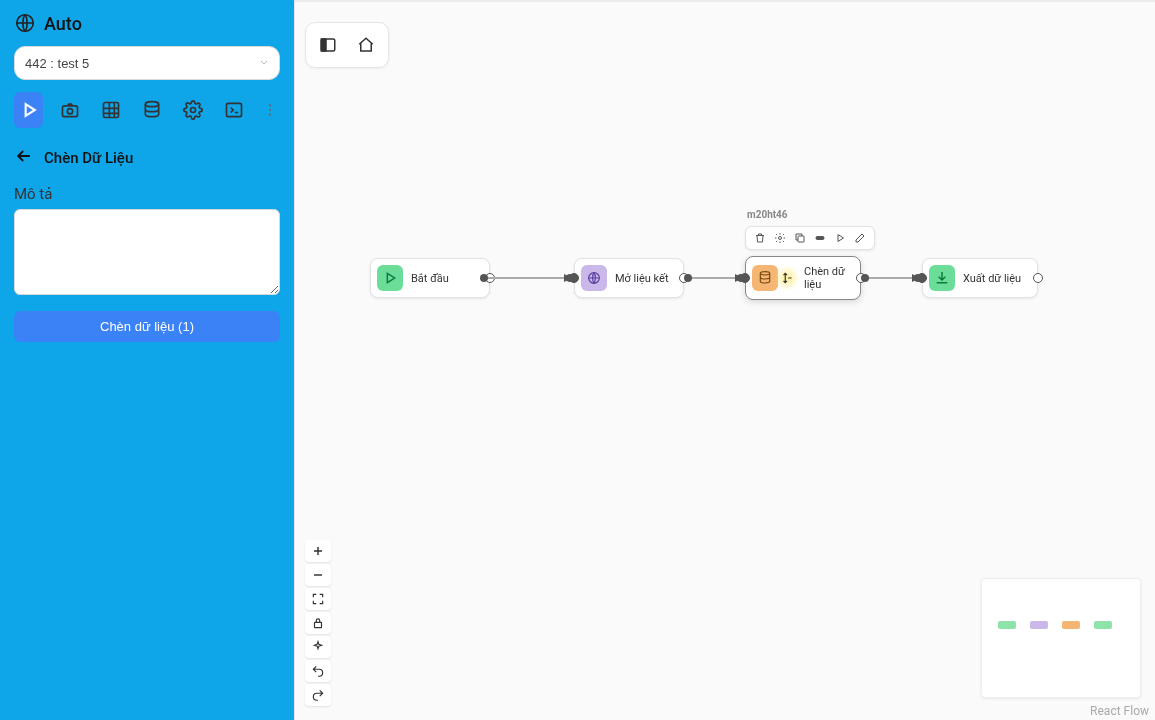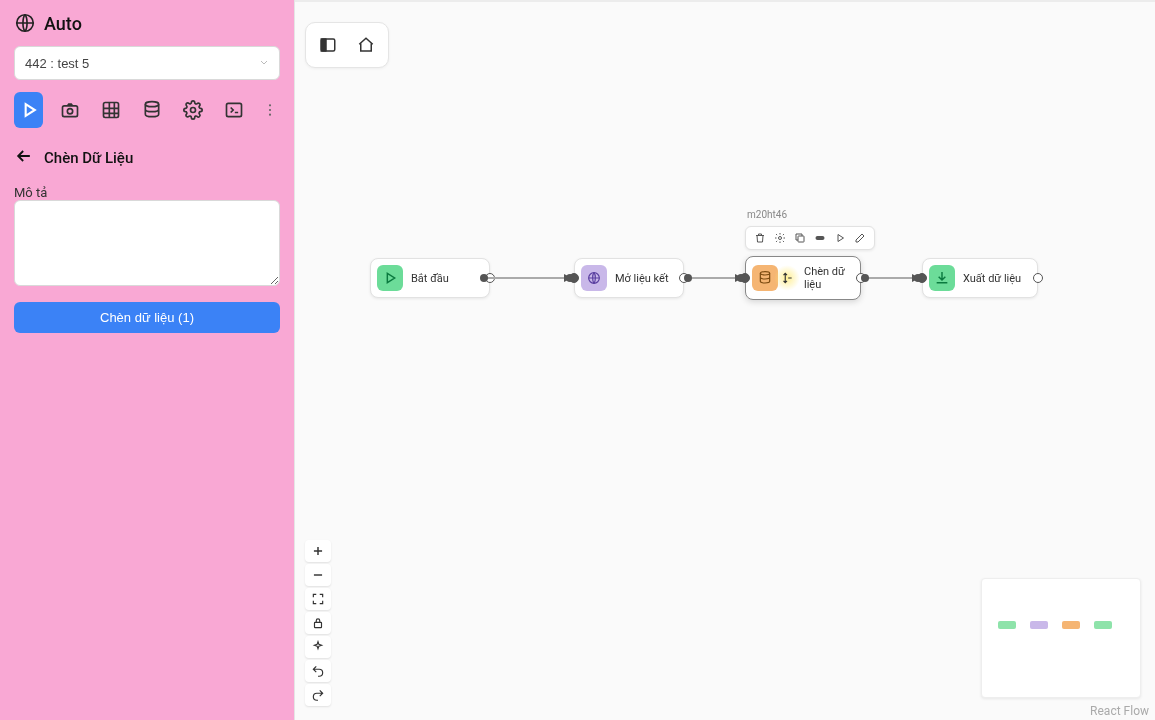--- a/index.html
+++ b/index.html
@@ -1,38 +1,38 @@
 <!DOCTYPE html>
 <html><head>
 <meta charset="utf-8">
 <style>
   * { box-sizing: border-box; margin: 0; padding: 0; }
   html, body { width: 1155px; height: 720px; font-family: -apple-system, "Segoe UI", Roboto, Arial, sans-serif; color: #111; }
   body { display: flex; background: #fafafa; }
 
   
-  .sidebar { width: 295px; height: 720px; background: #f9a8d4; border-right: 1px solid #e5e5e5; display: flex; flex-direction: column; padding: 12px 14px 14px 14px; }
+  .sidebar { width: 295px; height: 720px; background: #0ea5e9; border-right: 1px solid #e5e5e5; display: flex; flex-direction: column; padding: 12px 14px 14px 14px; }
   .brand { display: flex; align-items: center; gap: 8px; margin-bottom: 12px; }
   .brand .icon { width: 22px; height: 22px; }
   .brand .title { font-size: 18px; font-weight: 500; }
-  .project-select { width: 100%; height: 34px; border: 1px solid #d9d9d9; border-radius: 6px; padding: 0 30px 0 10px; font-size: 13px; color: #444; background: #fff; appearance: none; position: relative; }
+  .project-select { width: 100%; height: 34px; border: 1px solid #d9d9d9; border-radius: 11px; padding: 0 30px 0 10px; font-size: 13px; color: #444; background: #fff; appearance: none; position: relative; }
   .select-wrap { position: relative; margin-bottom: 12px; }
   .select-wrap .chev { position: absolute; right: 10px; top: 50%; transform: translateY(-50%); pointer-events: none; color: #bbb; }
 
   .toolbar { display: flex; align-items: center; gap: 12px; margin-bottom: 18px; }
   .tb-btn { width: 36px; height: 36px; border: none; border-radius: 6px; background: transparent; display: flex; align-items: center; justify-content: center; cursor: pointer; color: #333; }
   .tb-btn.primary { background: #3b82f6; color: #fff; }
   .tb-btn svg { width: 20px; height: 20px; }
   .tb-more { width: 24px; height: 36px; display:flex; align-items:center; justify-content:center; cursor:pointer; color:#666; }
 
   .panel-header { display: flex; align-items: center; gap: 10px; margin-bottom: 16px; }
   .panel-header svg { width: 20px; height: 20px; }
   .panel-title { font-size: 15px; font-weight: 500; color: #111; }
 
-  .field-label { font-size: 13px; color: #333; }
+  .field-label { font-size: 15px; color: #333; margin-bottom: 6px; }
   .desc-area { width: 100%; height: 86px; border: 1px solid #d9d9d9; border-radius: 6px; resize: both; padding: 8px; font-size: 13px; font-family: inherit; }
 
   .action-btn { margin-top: 16px; background: #3b82f6; color: #fff; border: none; border-radius: 6px; padding: 8px 14px; font-size: 13px; cursor: pointer; }
 
   
   .canvas-wrap { position: relative; flex: 1; height: 720px; background-color: #fafafa; background-image: radial-gradient(#bbb 0.7px, transparent 0.7px); background-size: 14px 14px; border-top: 2px solid #ececec; }
   .canvas-topbar { position: absolute; left: 10px; top: 20px; display: flex; gap: 6px; background: #fff; border: 1px solid #e5e5e5; border-radius: 10px; padding: 6px; box-shadow: 0 1px 3px rgba(0,0,0,0.05); }
   .ct-btn { width: 32px; height: 32px; border: none; background: transparent; border-radius: 6px; display:flex; align-items:center; justify-content:center; cursor:pointer; color:#333; }
   .ct-btn svg { width: 18px; height: 18px; }
 
@@ -199,21 +199,21 @@
     <span class="nicon purple">
         <svg viewBox="0 0 24 24" fill="none" stroke="#5a3fa0" stroke-width="1.8">
           <circle cx="12" cy="12" r="8"></circle>
           <path d="M4 12h16M12 4c2.7 3 2.7 13 0 16M12 4c-2.7 3-2.7 13 0 16"></path>
         </svg>
       </span>
     <span>Mở liệu kết</span>
     <span class="port out"></span>
   </div>
 
-  <div class="node-tag" style="left:452px; top:207px;">m20ht46</div>
+  <div class="node-tag" style="left:452px; top:207px;font-weight:bold;">m20ht46</div>
   <div class="node-toolbar" style="left:450px; top:224px;">
     <button class="nt-btn">
         <svg viewBox="0 0 24 24" fill="none" stroke="currentColor" stroke-width="2">
           <path d="M4 7h16M9 7V4h6v3M6 7l1 13h10l1-13"></path>
         </svg>
       </button>
     <button class="nt-btn">
         <svg viewBox="0 0 24 24" fill="none" stroke="currentColor" stroke-width="2">
           <circle cx="12" cy="12" r="3"></circle>
           <path d="M12 2v3M12 19v3M4.2 4.2l2.1 2.1M17.7 17.7l2.1 2.1M2 12h3M19 12h3M4.2 19.8l2.1-2.1M17.7 6.3l2.1-2.1"></path>

